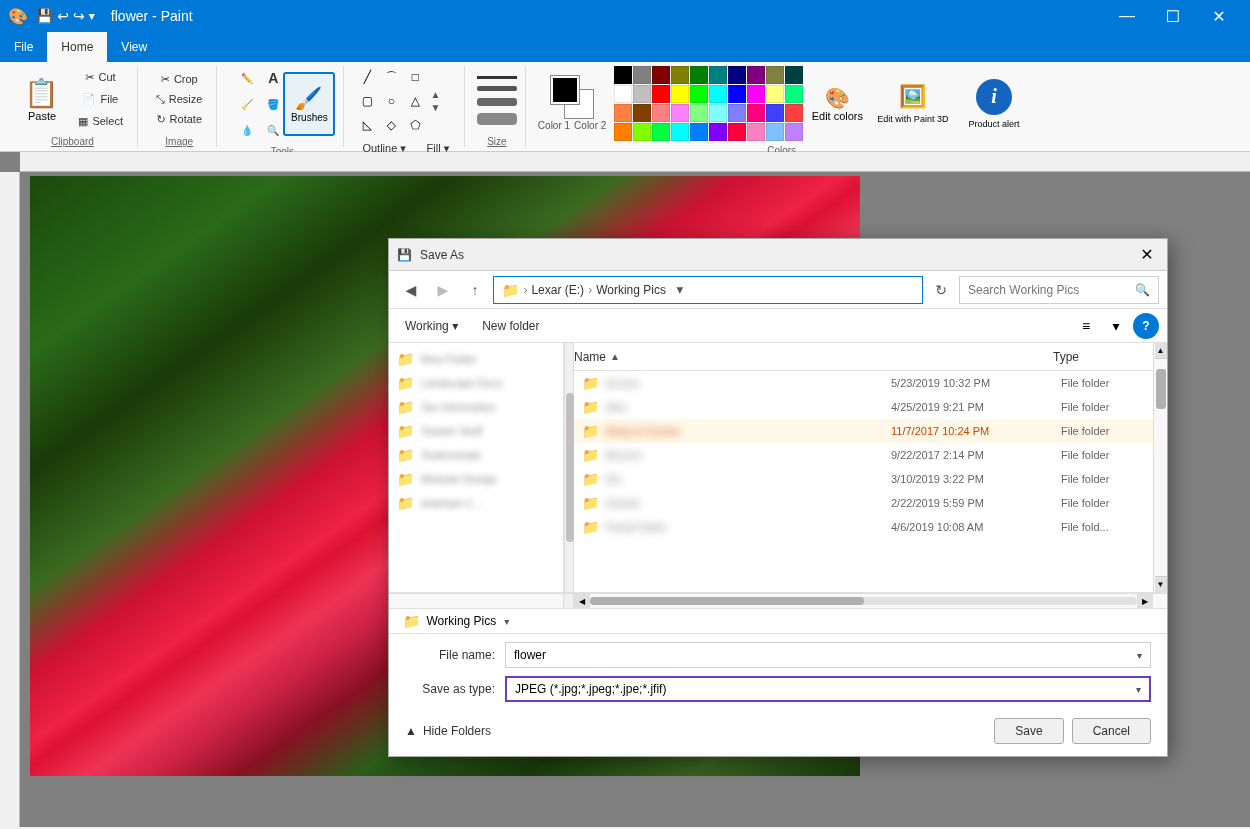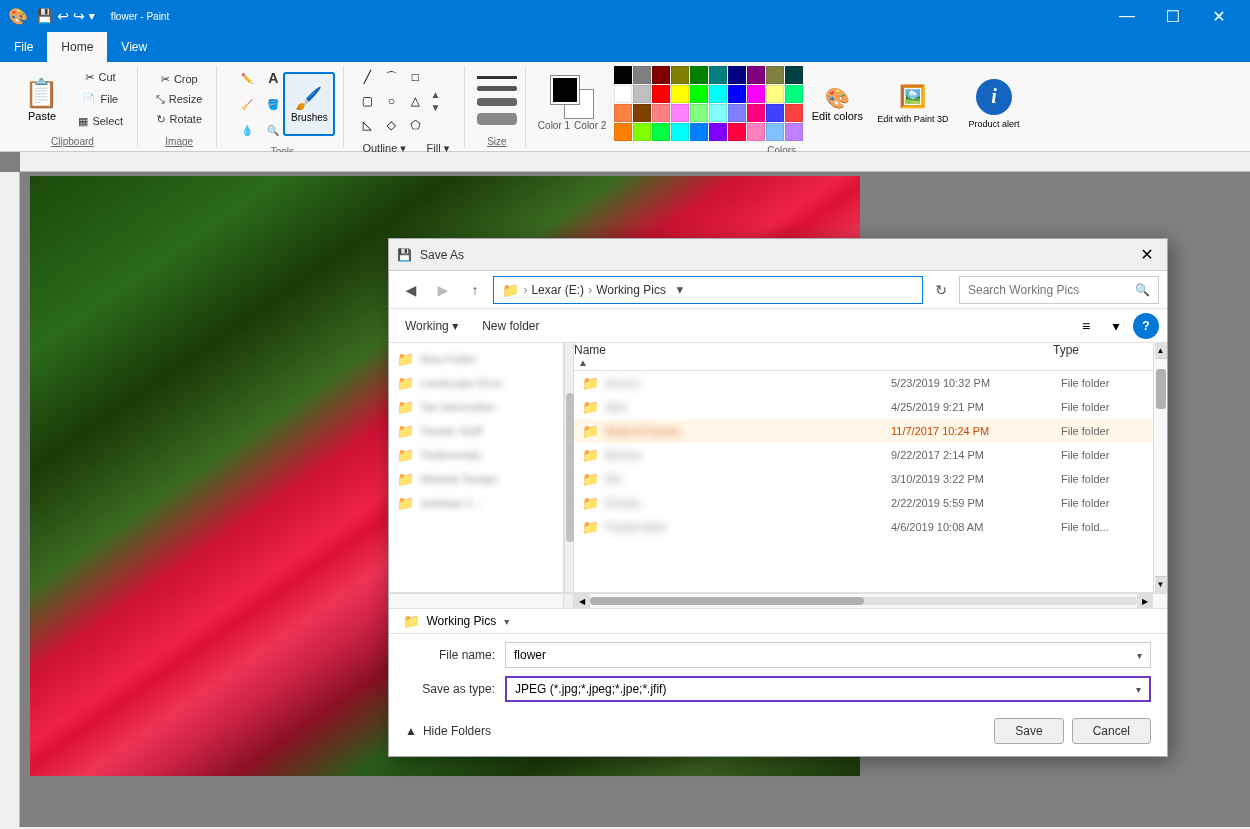--- a/index.html
+++ b/index.html
@@ -57,21 +57,21 @@
 
     
     .dialog-body { display: flex; height: 250px; border-bottom: 1px solid #e0e0e0; }
     .left-panel { width: 175px; border-right: 1px solid #e0e0e0; overflow-y: auto; padding: 4px 0; background: white; }
     .left-item { display: flex; align-items: center; gap: 6px; padding: 4px 8px; cursor: pointer; font-size: 12px; color: #333; white-space: nowrap; overflow: hidden; }
     .folder-icon-sm { color: #e6b800; font-size: 14px; }
     
     .right-panel { flex: 1; overflow: auto; background: white; }
     .file-list-header { display: flex; background: white; border-bottom: 1px solid #e0e0e0; position: sticky; top: 0; height: 28px; align-items: center; }
     .col-sort-arrow { color: #555; font-size: 10px; margin-left: 4px; }
-    .file-list-header-cell { padding: 0 0; font-size: 12px; color: #333; cursor: pointer; display: flex; height: 28px; flex-direction: column; }
+    .file-list-header-cell { padding: 0 0; font-size: 12px; color: #333; cursor: pointer; display: flex; align-items: center; height: 28px; }
     .col-name { flex: 1; }
     .col-date { width: 170px; }
     .col-type { width: 100px; }
     .file-row { display: flex; align-items: center; height: 24px; cursor: pointer; }
     .file-cell { padding: 0 8px; font-size: 11px; color: #666; }
     .file-cell.name { flex: 1; display: flex; align-items: center; gap: 6px; color: #333; }
     .file-cell.date { width: 170px; }
     .file-cell.type { width: 100px; }
 
     
@@ -106,21 +106,21 @@
 <div class="title-bar">
   <div class="title-bar-left">
     <span style="font-size:16px;">🎨</span>
     <span style="display:flex;gap:4px;align-items:center;">
 
       <span style="font-size:14px;cursor:pointer;">💾</span>
       <span style="font-size:14px;cursor:pointer;">↩</span>
       <span style="font-size:14px;cursor:pointer;">↪</span>
       <span style="font-size:12px;cursor:pointer;">▾</span>
     </span>
-    <span style="margin-left:8px;font-size:10px;">flower - Paint</span>
+    <span style="margin-left:8px;font-size:14px;">flower - Paint</span>
   </div>
   <div class="title-bar-controls">
     <button class="title-btn">—</button>
     <button class="title-btn">☐</button>
     <button class="title-btn close">✕</button>
   </div>
 </div>
 
 <div class="ribbon-tabs">
   <div class="ribbon-tab" style="background:#0078d7;">

